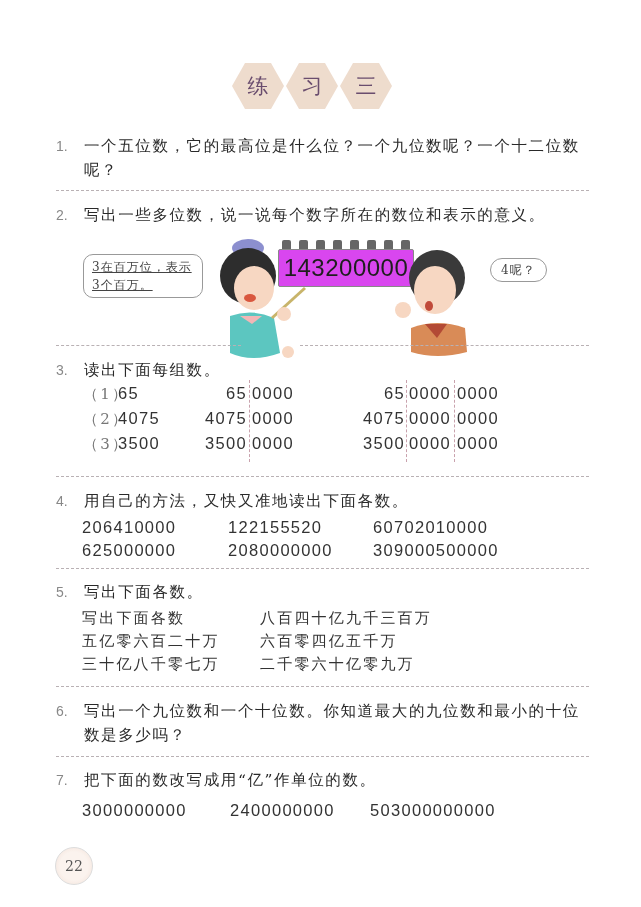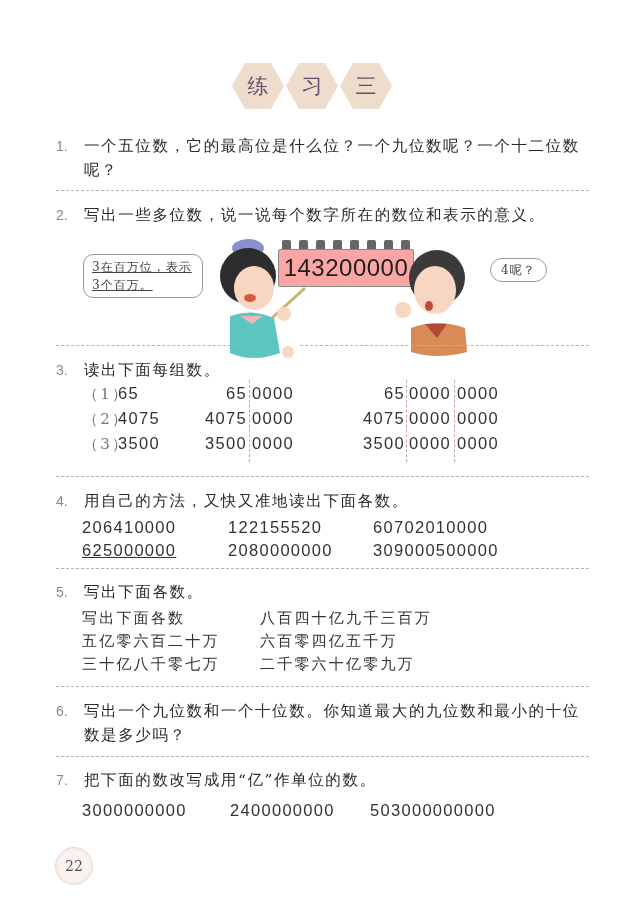--- a/index.html
+++ b/index.html
@@ -20,21 +20,21 @@
   .sep { position:absolute; left:56px; right:52px; border-top:1px dashed #b9b1b4; height:0; }
   .numrow { position:absolute; font-family:"Liberation Sans", sans-serif; font-size:16.5px; letter-spacing:1.3px; color:#333; }
   .cn { position:absolute; font-size:15px; letter-spacing:2.2px; color:#333; }
   .vdash { position:absolute; border-left:1px dashed #c9a2ad; width:0; }
   .bubble {
     position:absolute; border:1.2px solid #999; border-radius:10px; background:#fff;
     font-size:12px; line-height:18px; padding:3px 8px; color:#444; letter-spacing:1px;
   }
   .board {
     position:absolute; left:278px; top:249px; width:134px; height:36px;
-    background:#fca5a5; border:1.5px solid #888; border-radius:2px;
+    background:#d946ef; border:1.5px solid #888; border-radius:2px;
     display:flex; align-items:center; justify-content:center;
     font-family:"Liberation Sans", sans-serif; font-size:24px; color:#1e1e1e; letter-spacing:0.5px;
   }
   .rings { position:absolute; left:282px; top:240px; width:128px; height:12px; display:flex; justify-content:space-between; }
   .ring { width:9px; height:10px; background:#666; border-radius:2px 2px 0 0; }
   .page-num {
     position:absolute; left:55px; top:847px; width:36px; height:36px; border-radius:50%;
     background:radial-gradient(circle,#fbf3ee 55%,#f2dfd6 100%); border:1px solid #ddd;
     display:flex; align-items:center; justify-content:center; font-size:14px; color:#555;
     font-family:"DejaVu Serif", serif;
@@ -133,21 +133,21 @@
 </div>
 <div class="sep" style="top:476px;"></div>
 
 <div class="q" style="top:489px;">
   <span class="num">4.</span>
   <div class="txt">用自己的方法，又快又准地读出下面各数。</div>
 </div>
 <span class="numrow" style="left:82px; top:518px;">206410000</span>
 <span class="numrow" style="left:228px; top:518px;">122155520</span>
 <span class="numrow" style="left:373px; top:518px;">60702010000</span>
-<span class="numrow" style="left:82px; top:541px;text-decoration:underline;">625000000</span>
+<span class="numrow" style="left:82px; top:541px;">625000000</span>
 <span class="numrow" style="left:228px; top:541px;">2080000000</span>
 <span class="numrow" style="left:373px; top:541px;">309000500000</span>
 <div class="sep" style="top:568px;"></div>
 
 <div class="q" style="top:580px;">
   <span class="num">5.</span>
   <div class="txt">写出下面各数。</div>
 </div>
 <span class="cn" style="left:82px; top:609px;">写出下面各数</span>
 <span class="cn" style="left:260px; top:609px;">八百四十亿九千三百万</span>

